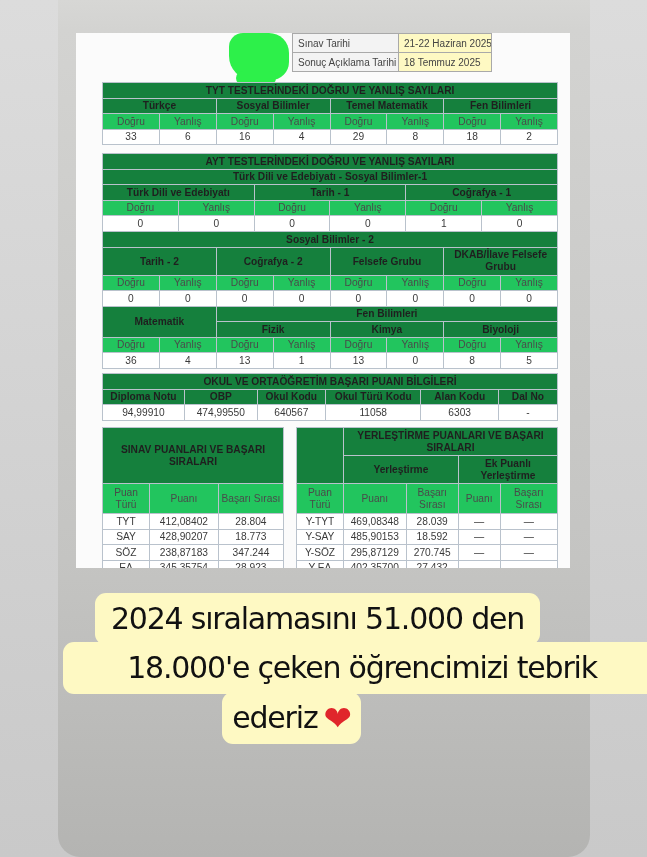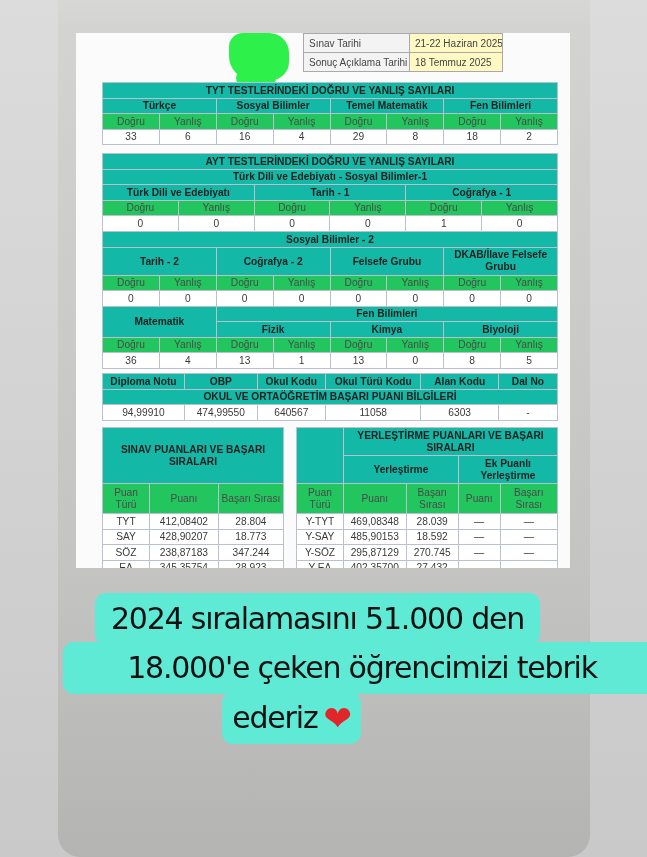--- a/index.html
+++ b/index.html
@@ -24,21 +24,21 @@
     border: 1px solid #b9c2cc;
     text-align: center;
     font-size: 10.2px;
     color: #2b2b2b;
     height: 15.5px;
     line-height: 13px;
     padding: 0 2px;
     overflow: hidden;
     white-space: nowrap;
   }
-  .hdr { background: #14b8a6; font-weight: bold; color: #1f1f1f; }
+  .hdr { background: #15803d; font-weight: bold; color: #1f1f1f; }
   .sub { background: #22c55e; color: #4a4a4a; font-weight: normal; }
   .val { background: #ffffff; color: #3a3a3a; }
   .tbl { position: absolute; left: 26px; width: 456px; }
 
   .info-table { position: absolute; left: 135px; top: 0; width: 277px; }
   .info-table td { background: #fef9c3; text-align: left; font-size: 10px; color: #444; height: 19px; padding-left: 5px; border-color: #a9a9a9;}
   .info-table td.lbl { background: #f3f3f3; }
   .scribble {
     position: absolute; left: 153px; top: 0; width: 60px; height: 47px;
     background: #2df04a; border-radius: 14px 20px 18px 24px;
@@ -52,21 +52,21 @@
   .split-left { position: absolute; left: 26px; top: 394px; width: 182px; }
   .split-right { position: absolute; left: 220px; top: 394px; width: 262px; }
   .split-left td, .split-right td { height: 15.5px; }
 
   .caption {
     position: absolute; left: 0; top: 0; width: 647px; height: 857px;
     pointer-events: none;
   }
   .cap-line {
     position: absolute;
-    background: #5eead4;
+    background: #fef9c3;
     border-radius: 11px;
     font-family: "DejaVu Sans", sans-serif;
     font-size: 30px;
     letter-spacing: -1.2px;
     color: #111;
     text-align: center;
     line-height: 44px;
     height: 52px;
     padding-top: 4px;
   }
@@ -75,21 +75,21 @@
 </head>
 <body>
 
 <div class="story-frame"></div>
 
 <div class="paper">
 
   <div class="scribble"></div>
   <div class="scribble2"></div>
 
-  <table class="info-table" style="left:227px;width:199px;">
+  <table class="info-table" style="left:216px;width:199px;">
     <colgroup>
         <col style="width:106px">
         <col style="width:93px">
       </colgroup>
     <tbody>
         <tr>
       <td class="lbl">Sınav Tarihi</td>
       <td>21-22 Haziran 2025</td>
     </tr>
     <tr>
@@ -233,30 +233,30 @@
     <colgroup>
         <col style="width:18%">
         <col style="width:16%">
         <col style="width:15%">
         <col style="width:21%">
         <col style="width:17%">
         <col style="width:13%">
       </colgroup>
     <tbody>
         <tr>
+          <td colspan="6" class="hdr">OKUL VE ORTAÖĞRETİM BAŞARI PUANI BİLGİLERİ</td>
+        </tr>
+    <tr>
       <td class="hdr">Diploma Notu</td>
       <td class="hdr">OBP</td>
       <td class="hdr">Okul Kodu</td>
       <td class="hdr">Okul Türü Kodu</td>
       <td class="hdr">Alan Kodu</td>
       <td class="hdr">Dal No</td>
     </tr>
-    <tr>
-          <td colspan="6" class="hdr">OKUL VE ORTAÖĞRETİM BAŞARI PUANI BİLGİLERİ</td>
-        </tr>
     <tr>
       <td class="val">94,99910</td>
       <td class="val">474,99550</td>
       <td class="val">640567</td>
       <td class="val">11058</td>
       <td class="val">6303</td>
       <td class="val">-</td>
     </tr>
   </tbody>
     </table>

